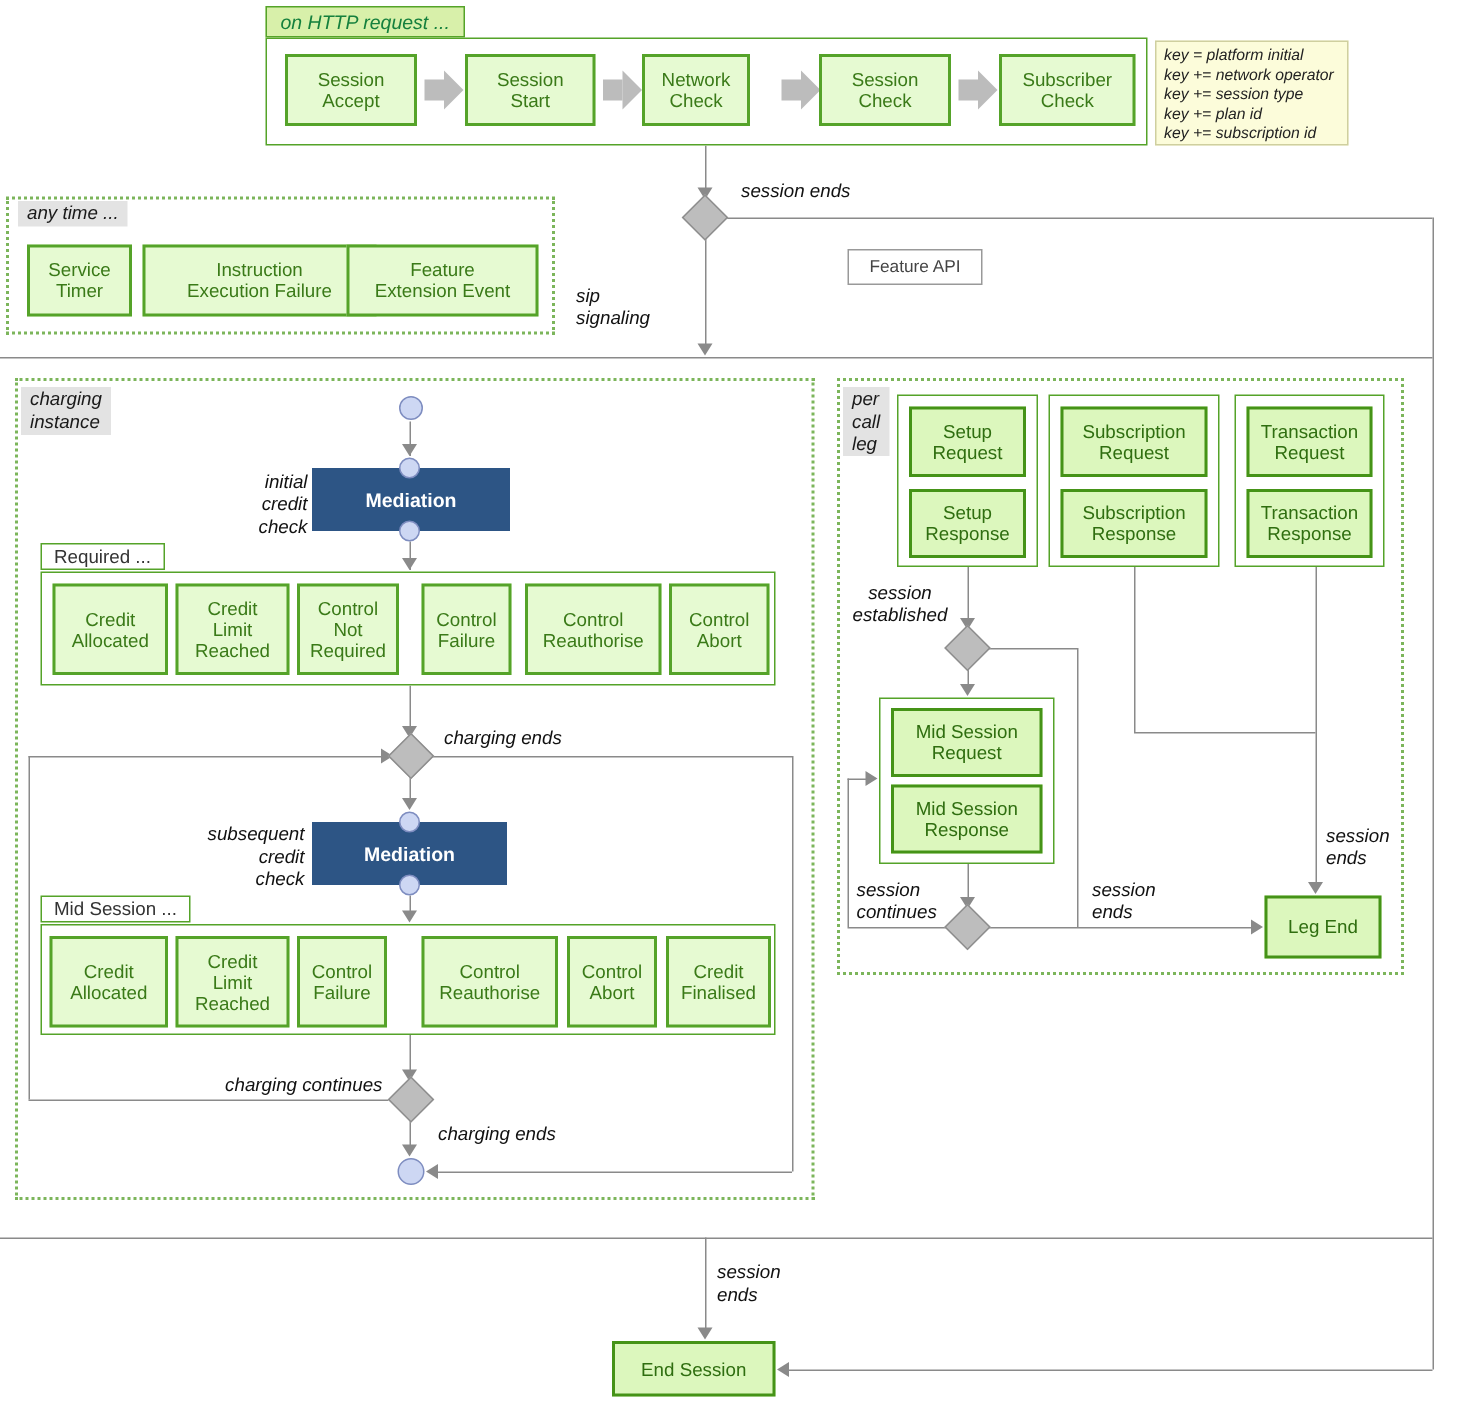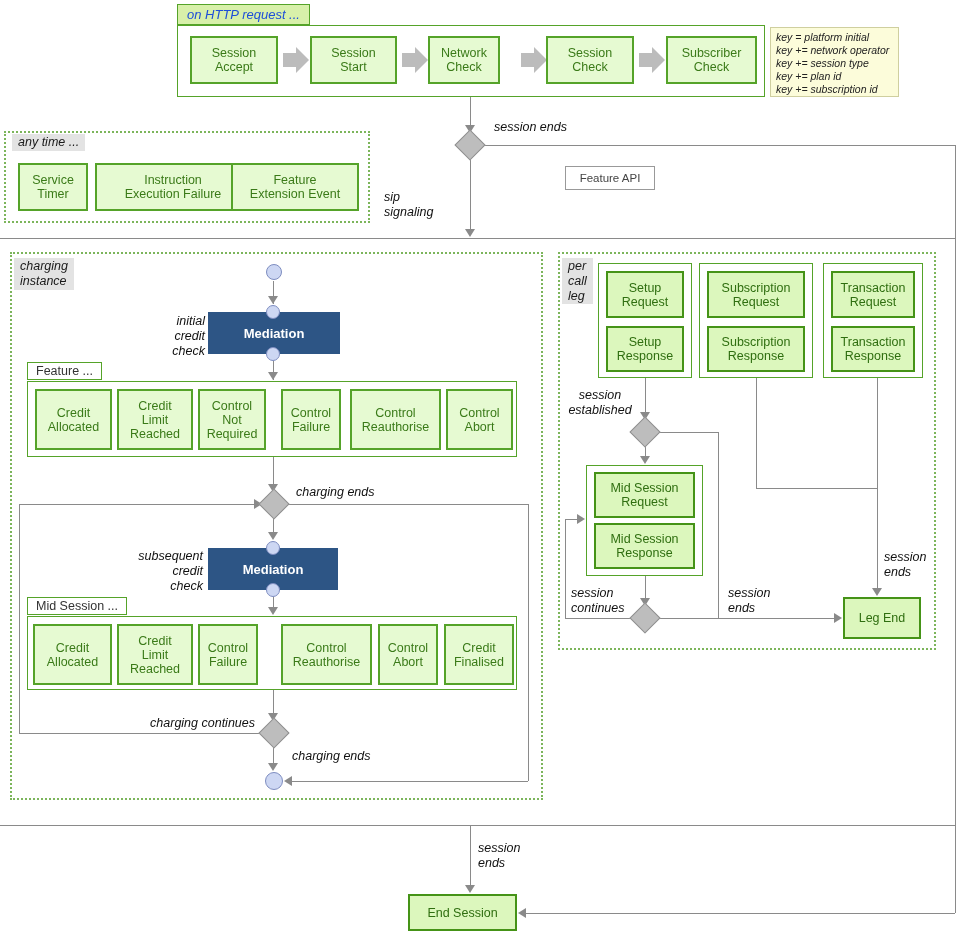--- a/index.html
+++ b/index.html
@@ -7,21 +7,21 @@
   .stage{position:relative;width:972px;height:935px;background:#fff;overflow:hidden}
   .hl{position:absolute;height:1px;background:#8a8a8a}
   .vl{position:absolute;width:1px;background:#8a8a8a}
   .gbox{position:absolute;display:flex;align-items:center;justify-content:center;text-align:center;
         background:#e6fad2;border:2px solid #55a329;color:#3a7a18;font-size:12.5px;line-height:1.12;white-space:pre-line}
   .gbox2{position:absolute;display:flex;align-items:center;justify-content:center;text-align:center;
         background:#dcf7bd;border:2px solid #459317;color:#2f6e10;font-size:12.5px;line-height:1.12;white-space:pre-line}
   .cont{position:absolute;background:#fff;border:1px solid #55a329}
   .dotted{position:absolute;border:2px dotted #7cb55b}
   .glabel{position:absolute;background:#e3e3e3;font-style:italic;font-size:12.5px;color:#1a1a1a;line-height:1.18;padding:1px 6px;white-space:pre-line}
-  .hlabel{position:absolute;background:#d8f0aa;border:1px solid #55a329;font-style:italic;font-size:13px;color:#1d4ed8;padding:2px 9px}
+  .hlabel{position:absolute;background:#d8f0aa;border:1px solid #55a329;font-style:italic;font-size:13px;color:#15803d;padding:2px 9px}
   .wlabel{position:absolute;background:#fff;border:1px solid #55a329;font-size:12.5px;color:#333;padding:1px 8px}
   .ann{position:absolute;font-style:italic;font-size:12.5px;color:#111;line-height:1.18;white-space:pre-line}
   .diamond{position:absolute;width:22px;height:22px;background:#bdbdbd;border:1px solid #8e8e8e;transform:rotate(45deg)}
   .ncircle{position:absolute;width:14px;height:14px;border-radius:50%;background:#cdd7f3;border:1.5px solid #7e8dc0}
   .scircle{position:absolute;border-radius:50%;background:#cdd7f3;border:1.5px solid #7e8dc0}
   .ah-d{position:absolute;width:0;height:0;border-left:5px solid transparent;border-right:5px solid transparent;border-top:8px solid #8a8a8a}
   .ah-l{position:absolute;width:0;height:0;border-top:5px solid transparent;border-bottom:5px solid transparent;border-right:8px solid #8a8a8a}
   .ah-r{position:absolute;width:0;height:0;border-top:5px solid transparent;border-bottom:5px solid transparent;border-left:8px solid #8a8a8a}
   .barrow{position:absolute;width:13px;height:14px;background:#bcbcbc}
   .barrow::after{content:"";position:absolute;left:13px;top:-6px;width:0;height:0;
@@ -140,21 +140,21 @@
 instance</div>
   <div class="scircle" style="left:266px;top:264px;width:16px;height:16px"></div>
   <div class="ann" style="left:150px;top:314px;width:55px;text-align:right">initial
 credit
 check</div>
   <div class="med" style="left:208px;top:312px;width:132px;height:42px">Mediation</div>
   <div class="ncircle" style="left:266px;top:305px"></div>
   <div class="ncircle" style="left:266px;top:347px"></div>
 
   <div class="cont" style="left:27px;top:381px;width:490px;height:76px"></div>
-  <div class="wlabel" style="left:27px;top:362px">Feature ...</div>
+  <div class="wlabel" style="left:27px;top:362px">Required ...</div>
   <div class="gbox" style="left:35px;top:389px;width:77px;height:61px">Credit
 Allocated</div>
   <div class="gbox" style="left:117px;top:389px;width:76px;height:61px">Credit
 Limit
 Reached</div>
   <div class="gbox" style="left:198px;top:389px;width:68px;height:61px">Control
 Not
 Required</div>
   <div class="gbox" style="left:281px;top:389px;width:60px;height:61px">Control
 Failure</div>

